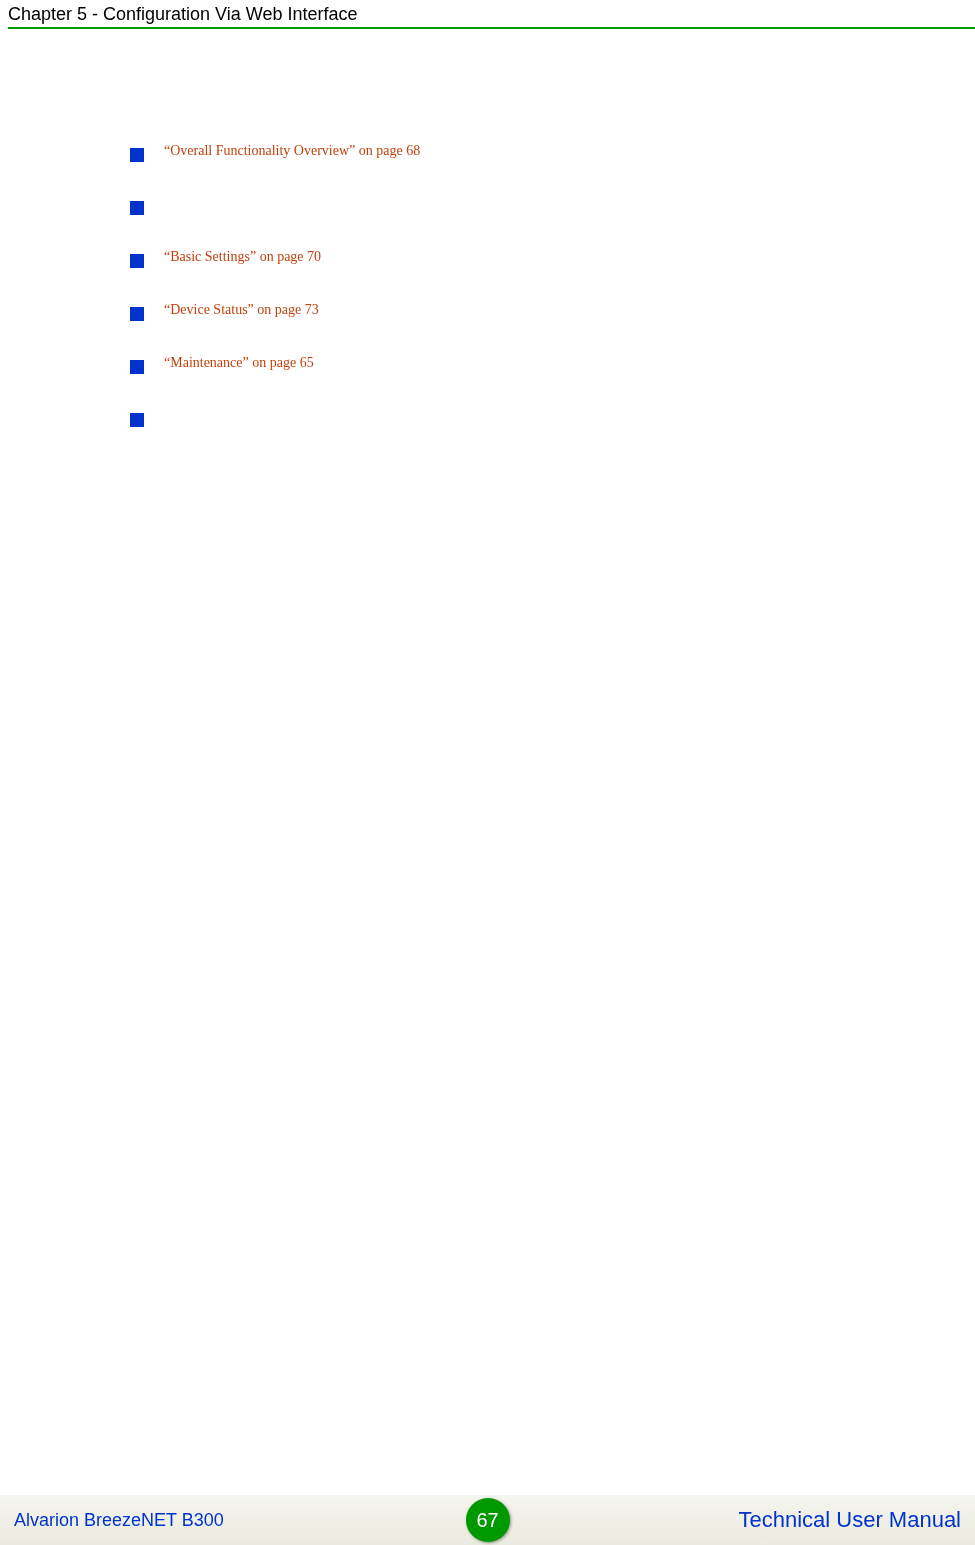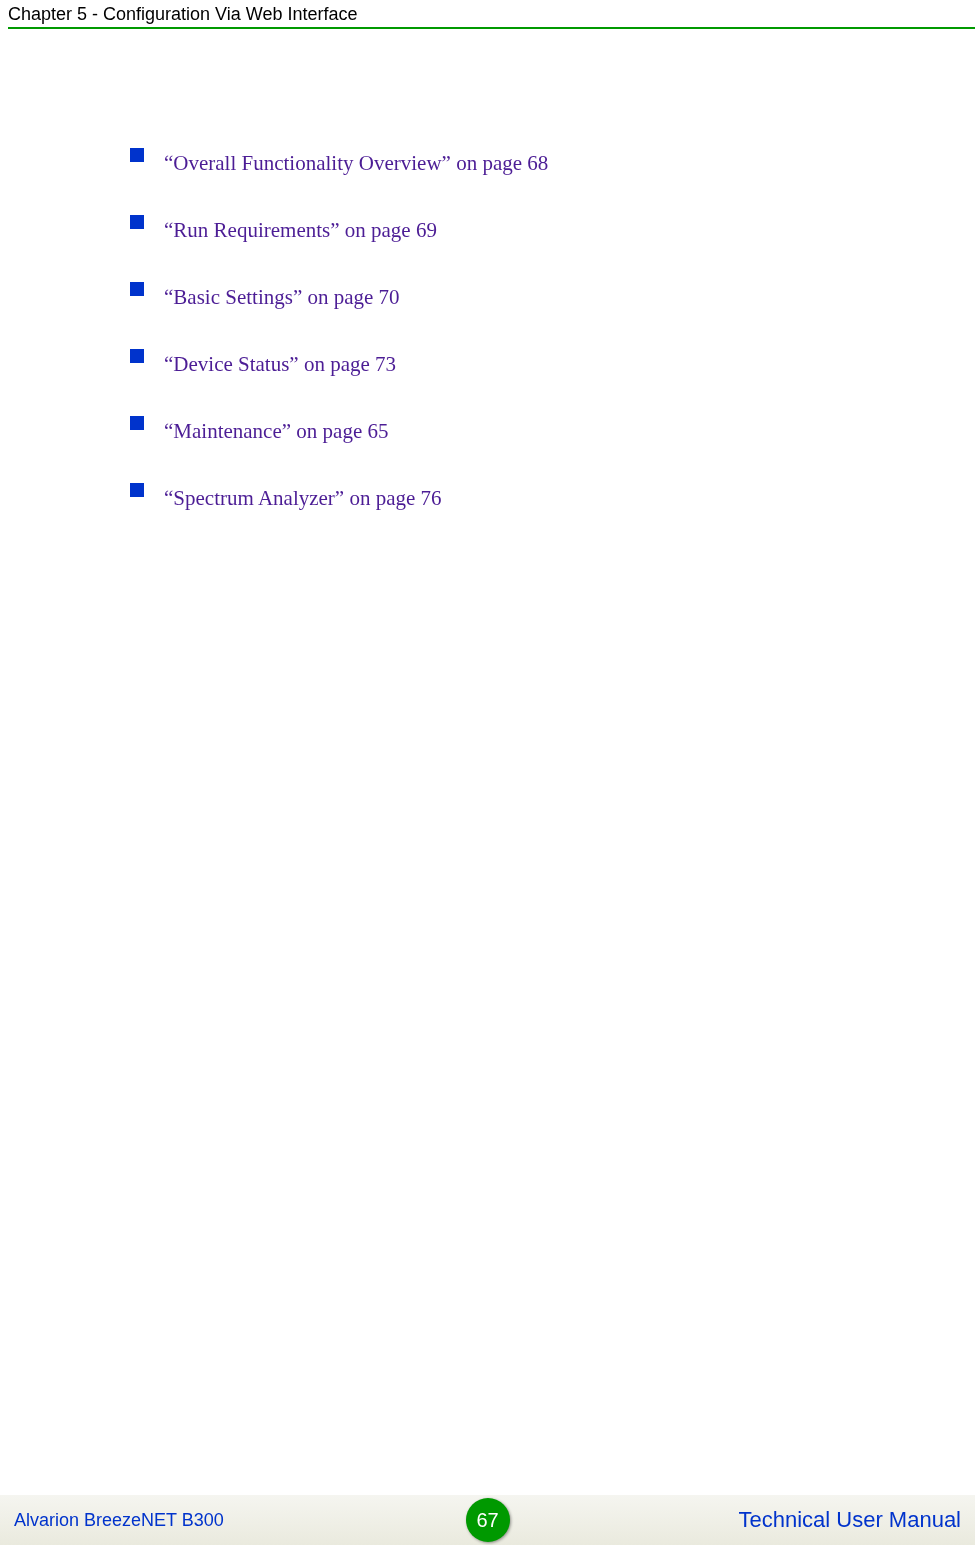--- a/index.html
+++ b/index.html
@@ -6,21 +6,21 @@
   html, body { width: 975px; height: 1545px; font-family: Arial, Helvetica, sans-serif; background: #fff; }
   .page { width: 975px; height: 1545px; position: relative; display: flex; flex-direction: column; }
   .header { padding: 4px 0 2px 8px; }
   .header-text { font-size: 18px; color: #000; }
   .header-rule { border: none; border-top: 2px solid #009900; margin-top: 2px; }
   .body-area { flex: 1; position: relative; }
   .chapter-title { font-family: Arial Black, Arial, sans-serif; font-weight: 900; font-size: 30px; color: #000; letter-spacing: 0px; position: absolute; left: 85px; top: 46px; }
   .toc-list { position: absolute; left: 130px; top: 112px; list-style: none; }
   .toc-list li { display: flex; align-items: flex-start; margin-bottom: 34px; }
   .bullet { width: 14px; height: 14px; background: #0033cc; margin-top: 5px; margin-right: 20px; flex-shrink: 0; }
-  .toc-link { font-family: Georgia, 'Times New Roman', serif; font-size: 21px; color: #4c1d95; margin-top: 8px; }
+  .toc-link { font-family: Georgia, 'Times New Roman', serif; font-size: 14px; color: #c2410c; }
   .footer { height: 50px; background: linear-gradient(to bottom, #f5f5f0 0%, #eaeade 100%); display: flex; align-items: center; justify-content: space-between; padding: 0 14px; position: relative; margin-top: 24px; }
   .footer-left { font-size: 18px; color: #0033cc; }
   .footer-right { font-size: 22px; color: #0033cc; }
   .page-circle { width: 44px; height: 44px; border-radius: 50%; background: #009900; box-shadow: 1px 1px 3px rgba(0,0,0,0.4); display: flex; align-items: center; justify-content: center; position: absolute; left: 50%; top: 50%; transform: translate(-50%, -50%); }
   .page-number { color: #fff; font-size: 20px; }
 </style>
 </head>
 <body>
 
 <div class="page">
@@ -30,37 +30,35 @@
   </div>
 
   <div class="body-area">
     <ul class="toc-list">
       <li>
         <span class="bullet"></span>
         <span class="toc-link">“Overall Functionality Overview” on page 68</span>
       </li>
       <li>
         <span class="bullet"></span>
-        <span class="toc-link">“Run Requirements” on page 69</span>
       </li>
       <li>
         <span class="bullet"></span>
         <span class="toc-link">“Basic Settings” on page 70</span>
       </li>
       <li>
         <span class="bullet"></span>
         <span class="toc-link">“Device Status” on page 73</span>
       </li>
       <li>
         <span class="bullet"></span>
         <span class="toc-link">“Maintenance” on page 65</span>
       </li>
       <li>
         <span class="bullet"></span>
-        <span class="toc-link">“Spectrum Analyzer” on page 76</span>
       </li>
     </ul>
   </div>
 
   <div class="footer">
     <div class="footer-left">Alvarion BreezeNET B300</div>
     <div class="page-circle">
       <span class="page-number">67</span>
     </div>
     <div class="footer-right">Technical User Manual</div>

